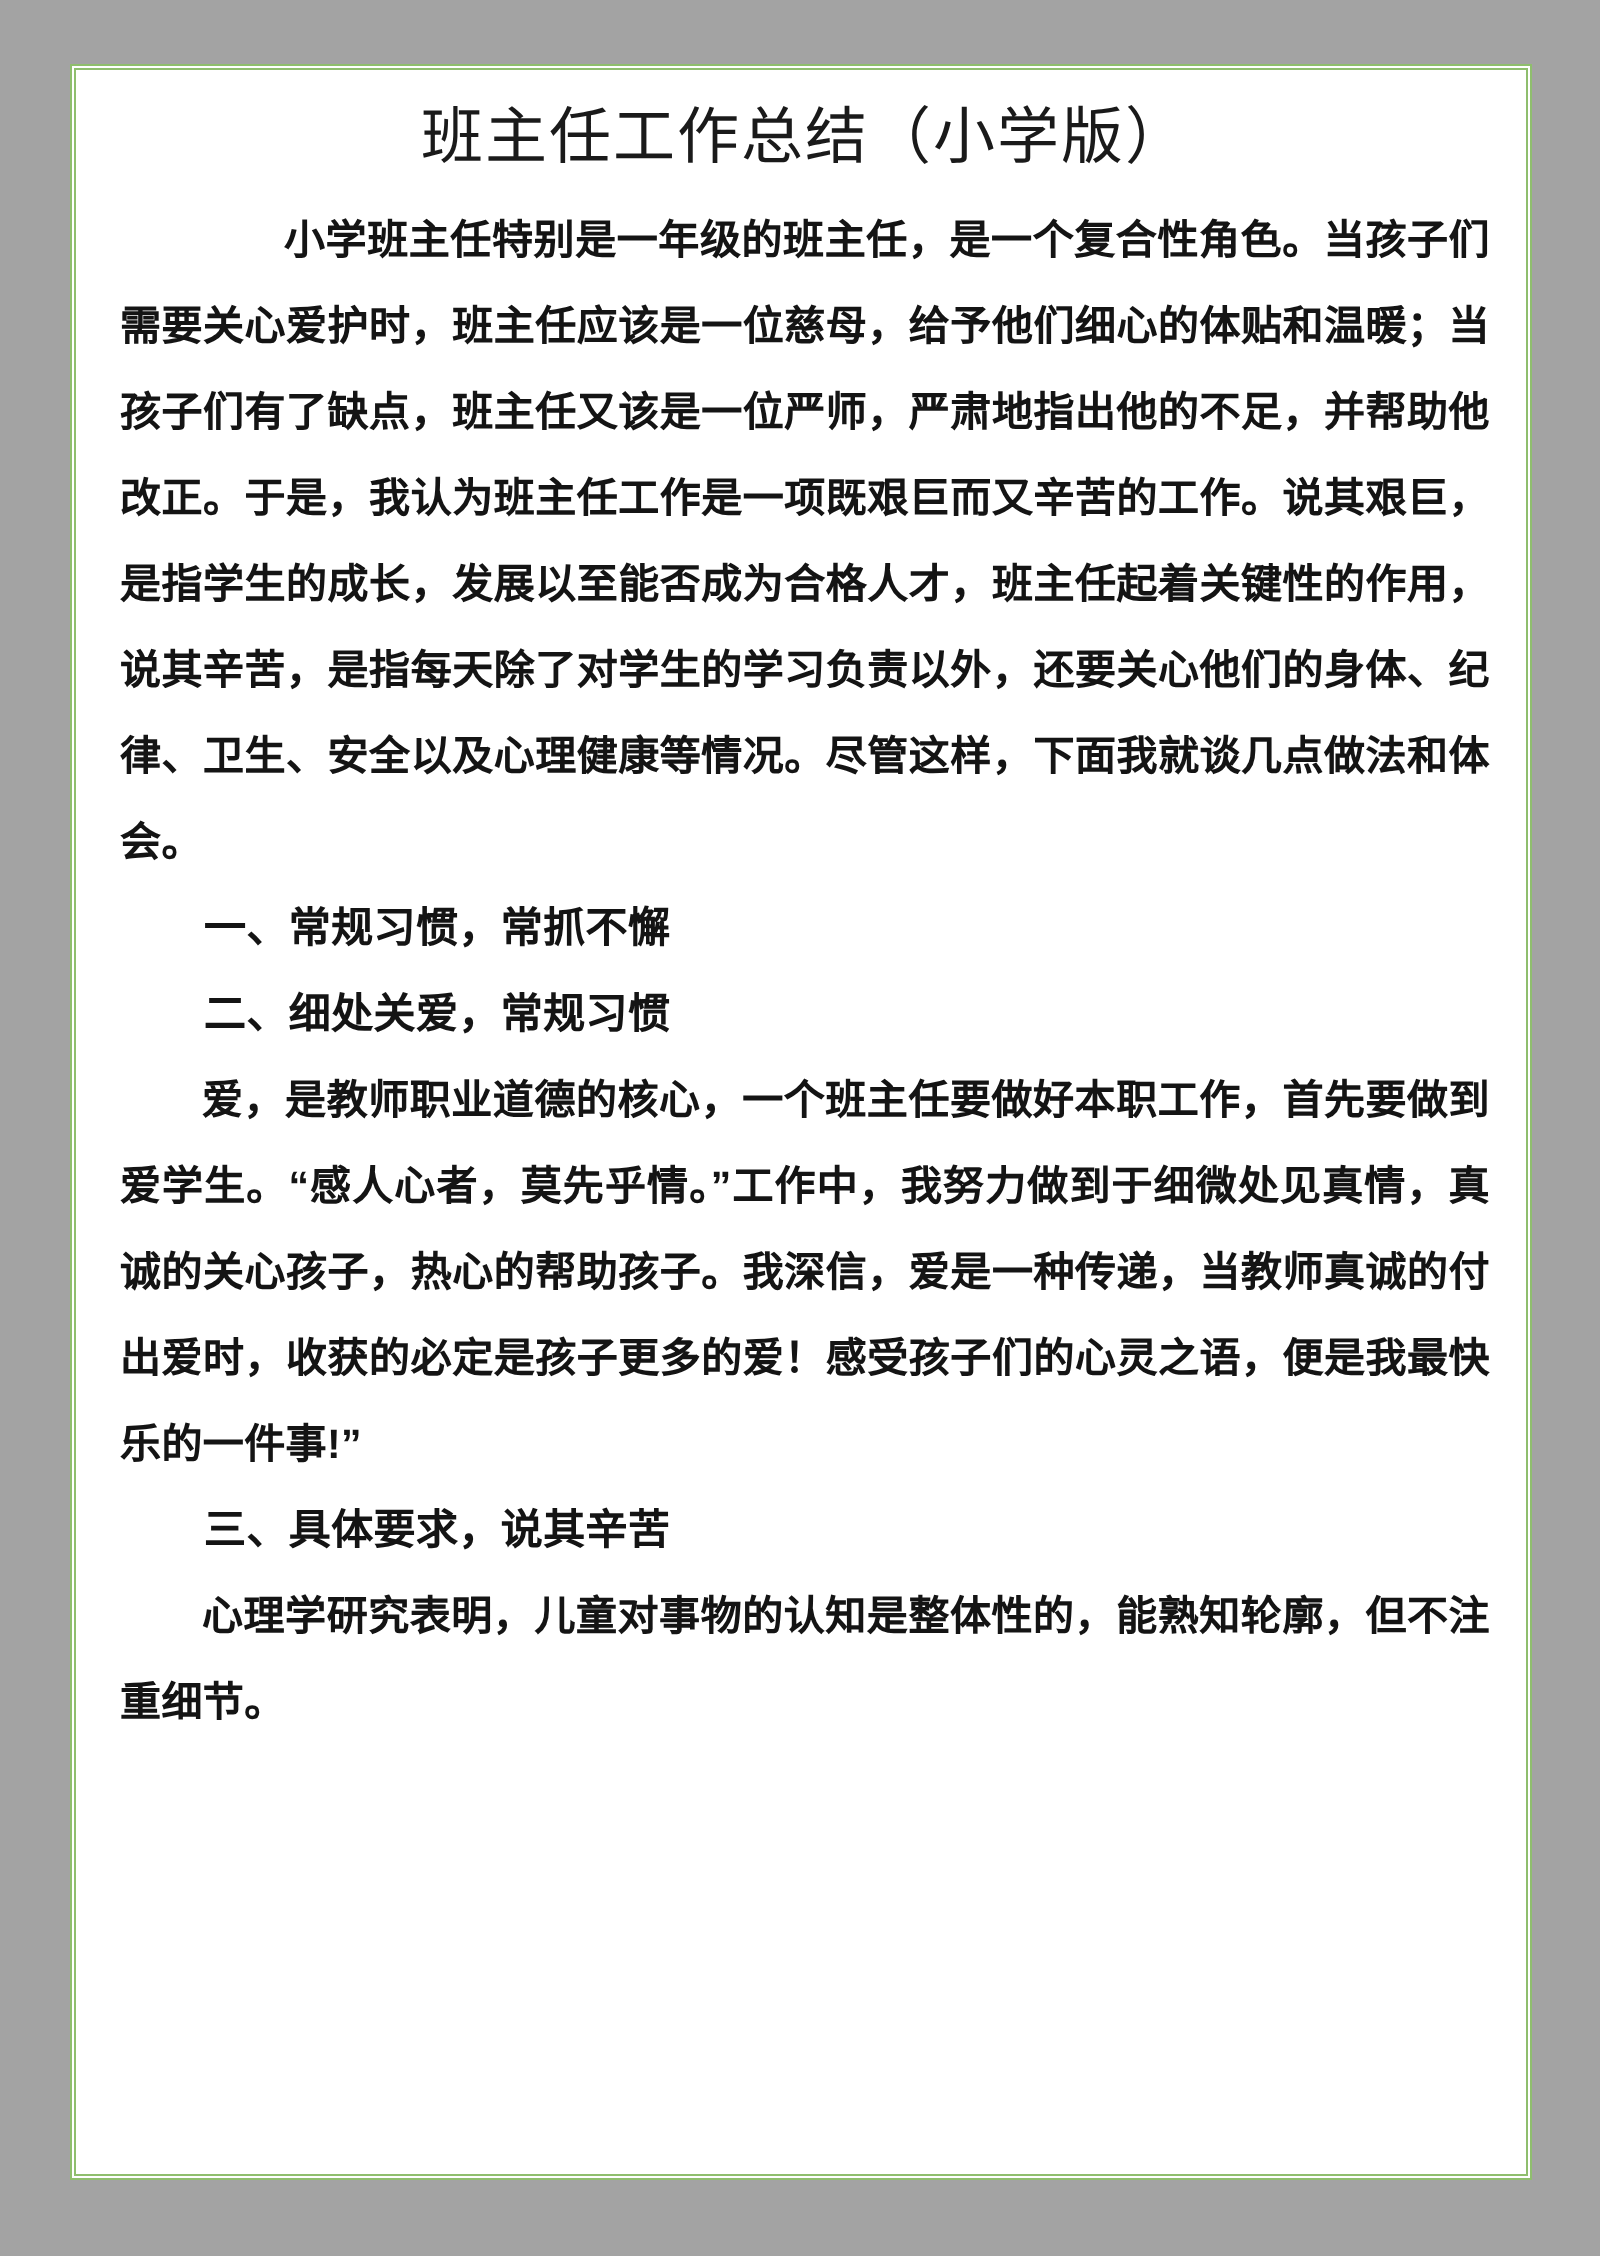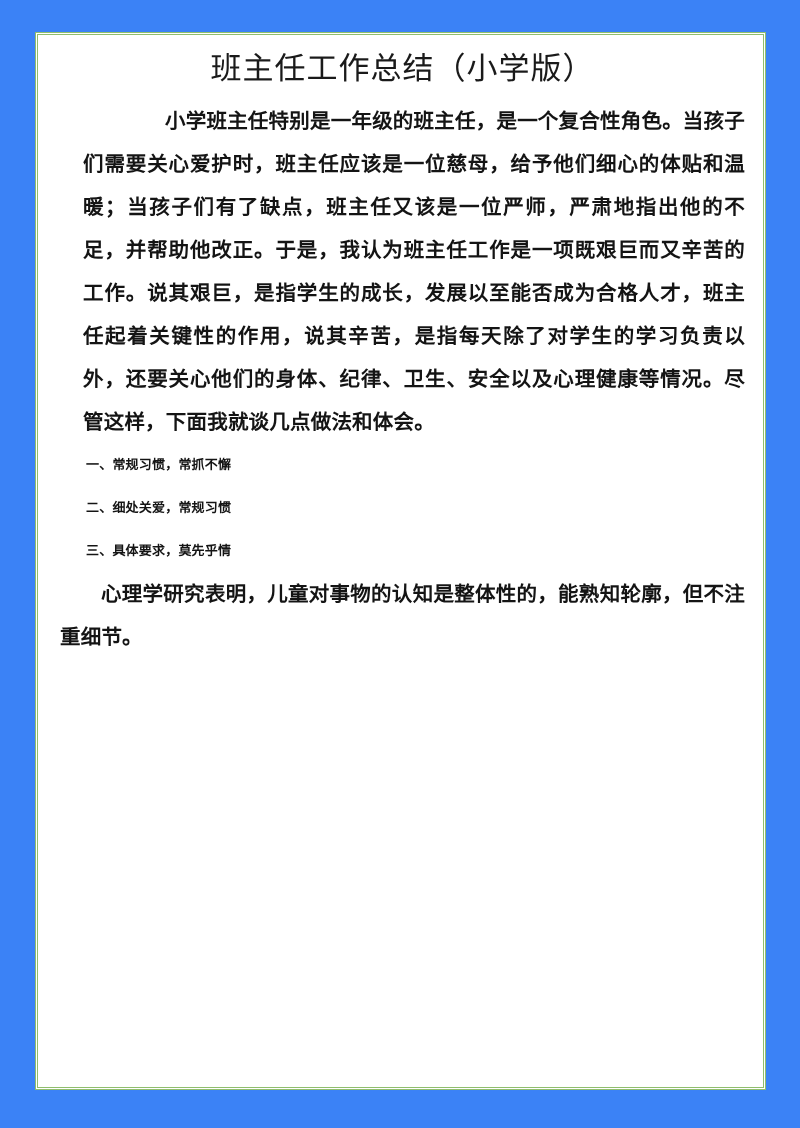--- a/index.html
+++ b/index.html
@@ -12,21 +12,21 @@
     height: 1128px;
     background: #ffffff;
     font-family: "Liberation Sans", "DejaVu Sans", sans-serif;
     overflow: hidden;
   }
 
   #page {
     position: relative;
     width: 800px;
     height: 1128px;
-    background: #3b82f6;
+    background: #a3a3a3;
     box-sizing: border-box;
   }
 
   
   #frame {
     position: absolute;
     left: 35px;
     top: 32px;
     width: 731px;
     height: 1058px;
@@ -63,24 +63,24 @@
     color: #141414;
     text-align: justify;
     text-align-last: left;
     text-justify: inter-ideograph;
     margin: 0;
     letter-spacing: 0.2px;
     word-break: break-all;
   }
 
   .indent-2 { text-indent: 2em; }
-  .indent-4 { text-indent: 4em; margin-left: 23px; }
+  .indent-4 { text-indent: 4em; }
 
   .heading {
-    font-size: 13px;
+    font-size: 21px;
     line-height: 43px;
     font-weight: bold;
     color: #141414;
     text-indent: 2em;
     margin: 0;
     letter-spacing: 0.2px;
   }
 </style>
 </head>
 <body>
@@ -91,20 +91,21 @@
 
       <div class="doc-title">班主任工作总结（小学版）</div>
 
       <p class="para indent-4">小学班主任特别是一年级的班主任，是一个复合性角色。当孩子们需要关心爱护时，班主任应该是一位慈母，给予他们细心的体贴和温暖；当孩子们有了缺点，班主任又该是一位严师，严肃地指出他的不足，并帮助他改正。于是，我认为班主任工作是一项既艰巨而又辛苦的工作。说其艰巨，是指学生的成长，发展以至能否成为合格人才，班主任起着关键性的作用，说其辛苦，是指每天除了对学生的学习负责以外，还要关心他们的身体、纪律、卫生、安全以及心理健康等情况。尽管这样，下面我就谈几点做法和体会。</p>
 
       <p class="heading">一、常规习惯，常抓不懈</p>
 
 
       <p class="heading">二、细处关爱，常规习惯</p>
 
+      <p class="para indent-2">爱，是教师职业道德的核心，一个班主任要做好本职工作，首先要做到爱学生。“感人心者，莫先乎情。”工作中，我努力做到于细微处见真情，真诚的关心孩子，热心的帮助孩子。我深信，爱是一种传递，当教师真诚的付出爱时，收获的必定是孩子更多的爱！感受孩子们的心灵之语，便是我最快乐的一件事!”</p>
 
-      <p class="heading">三、具体要求，莫先乎情</p>
+      <p class="heading">三、具体要求，说其辛苦</p>
 
       <p class="para indent-2">心理学研究表明，儿童对事物的认知是整体性的，能熟知轮廓，但不注重细节。</p>
 
     </div>
   </div>
 </div>
 
 </body></html>

